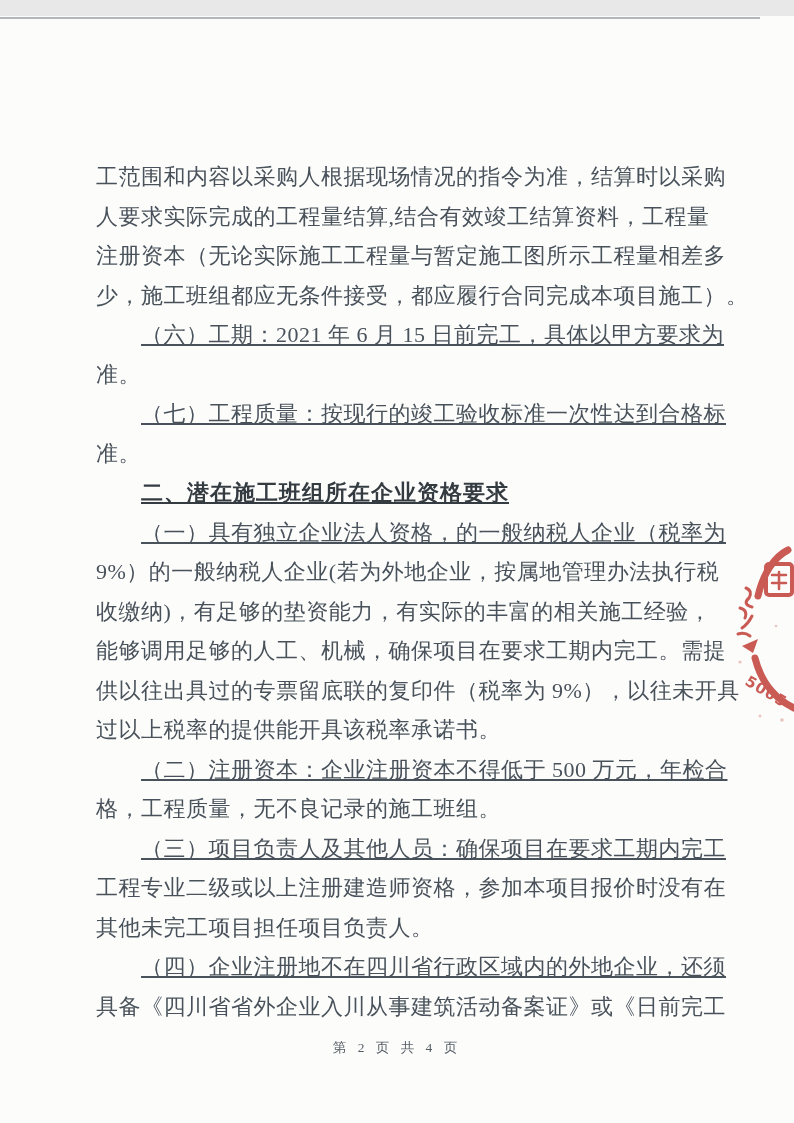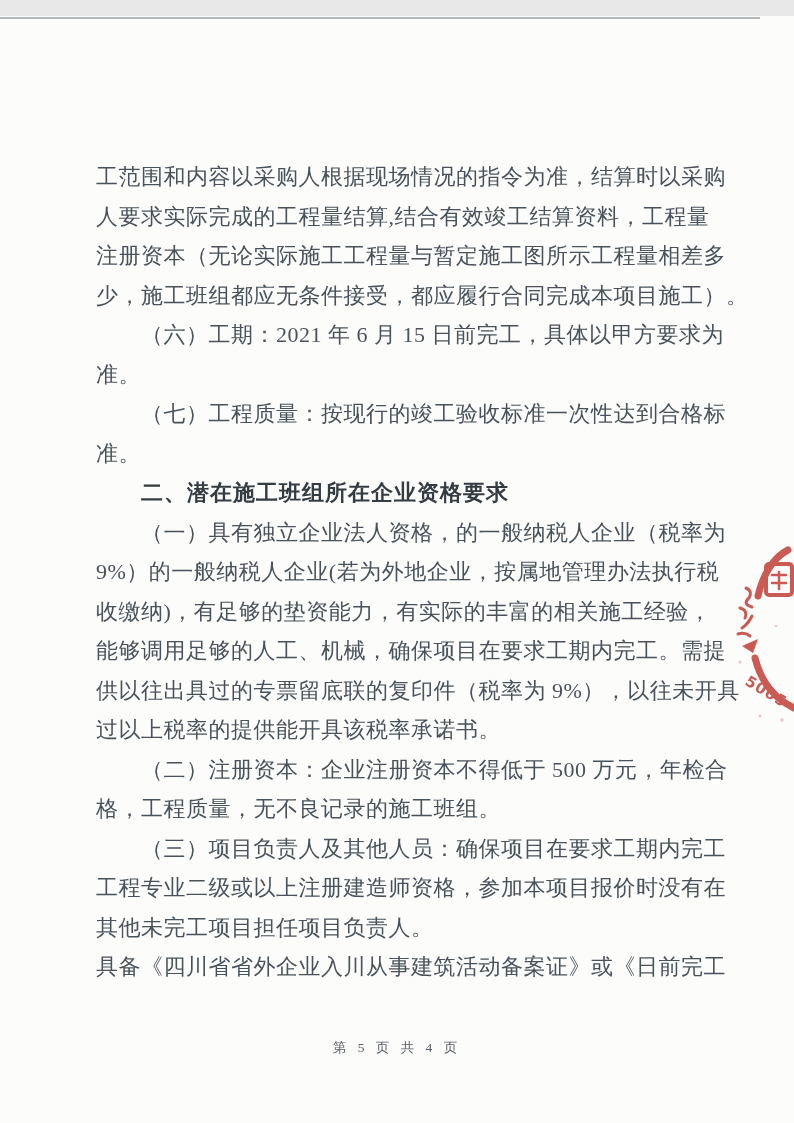--- a/index.html
+++ b/index.html
@@ -23,21 +23,21 @@
     position:absolute;left:96px;top:141px;width:612px;
   }
   .ln{
     font-size:22px;
     line-height:39.5px;
     height:39.5px;
     color:#49525b;
     letter-spacing:0.5px;
     white-space:nowrap;
   }
-  .ind{padding-left:45px;}
+  .ind{padding-left:45px;text-decoration:underline;}
   .hd{
     font-family:"DejaVu Sans","Liberation Sans",sans-serif;
     font-weight:bold;
     color:#343b41;
     font-size:22px;
     letter-spacing:1px;
   }
   .footer{
     position:absolute;left:0;right:0;top:1023px;
     text-align:center;
@@ -72,20 +72,21 @@
     <div class="ln">9%）的一般纳税人企业(若为外地企业，按属地管理办法执行税</div>
     <div class="ln">收缴纳)，有足够的垫资能力，有实际的丰富的相关施工经验，</div>
     <div class="ln">能够调用足够的人工、机械，确保项目在要求工期内完工。需提</div>
     <div class="ln">供以往出具过的专票留底联的复印件（税率为 9%），以往未开具</div>
     <div class="ln">过以上税率的提供能开具该税率承诺书。</div>
     <div class="ln ind">（二）注册资本：企业注册资本不得低于 500 万元，年检合</div>
     <div class="ln">格，工程质量，无不良记录的施工班组。</div>
     <div class="ln ind">（三）项目负责人及其他人员：确保项目在要求工期内完工</div>
     <div class="ln">工程专业二级或以上注册建造师资格，参加本项目报价时没有在</div>
     <div class="ln">其他未完工项目担任项目负责人。</div>
+    <div class="ln ind">（四）企业注册地不在四川省行政区域内的外地企业，还须</div>
     <div class="ln">具备《四川省省外企业入川从事建筑活动备案证》或《日前完工</div>
   </div>
 
   <svg class="stamp" width="64" height="190" viewBox="0 0 64 190" xmlns="http://www.w3.org/2000/svg">
     <g fill="none" stroke-linecap="round" stroke="#c2453e">
 
       <path d="M58,16 C44,23 33,40 28,62" stroke-width="7"></path>
 
       <path d="M25,124 C31,148 44,164 64,174" stroke-width="7"></path>
 
@@ -103,15 +104,15 @@
     <text x="14" y="150" transform="rotate(31 14 150)" font-family="DejaVu Sans, Liberation Sans, sans-serif" font-size="15" font-weight="bold" letter-spacing="1" fill="#c2453e">5005</text>
 
     <g stroke="none" opacity="0.35" fill="#c2453e">
       <circle cx="10" cy="128" r="1.6"></circle>
       <circle cx="30" cy="182" r="1.4"></circle>
       <circle cx="52" cy="186" r="1.8"></circle>
       <circle cx="46" cy="92" r="1.3"></circle>
     </g>
   </svg>
 
-  <div class="footer">第 5 页 共 4 页</div>
+  <div class="footer">第 2 页 共 4 页</div>
 
 </div>
 
 </body></html>

